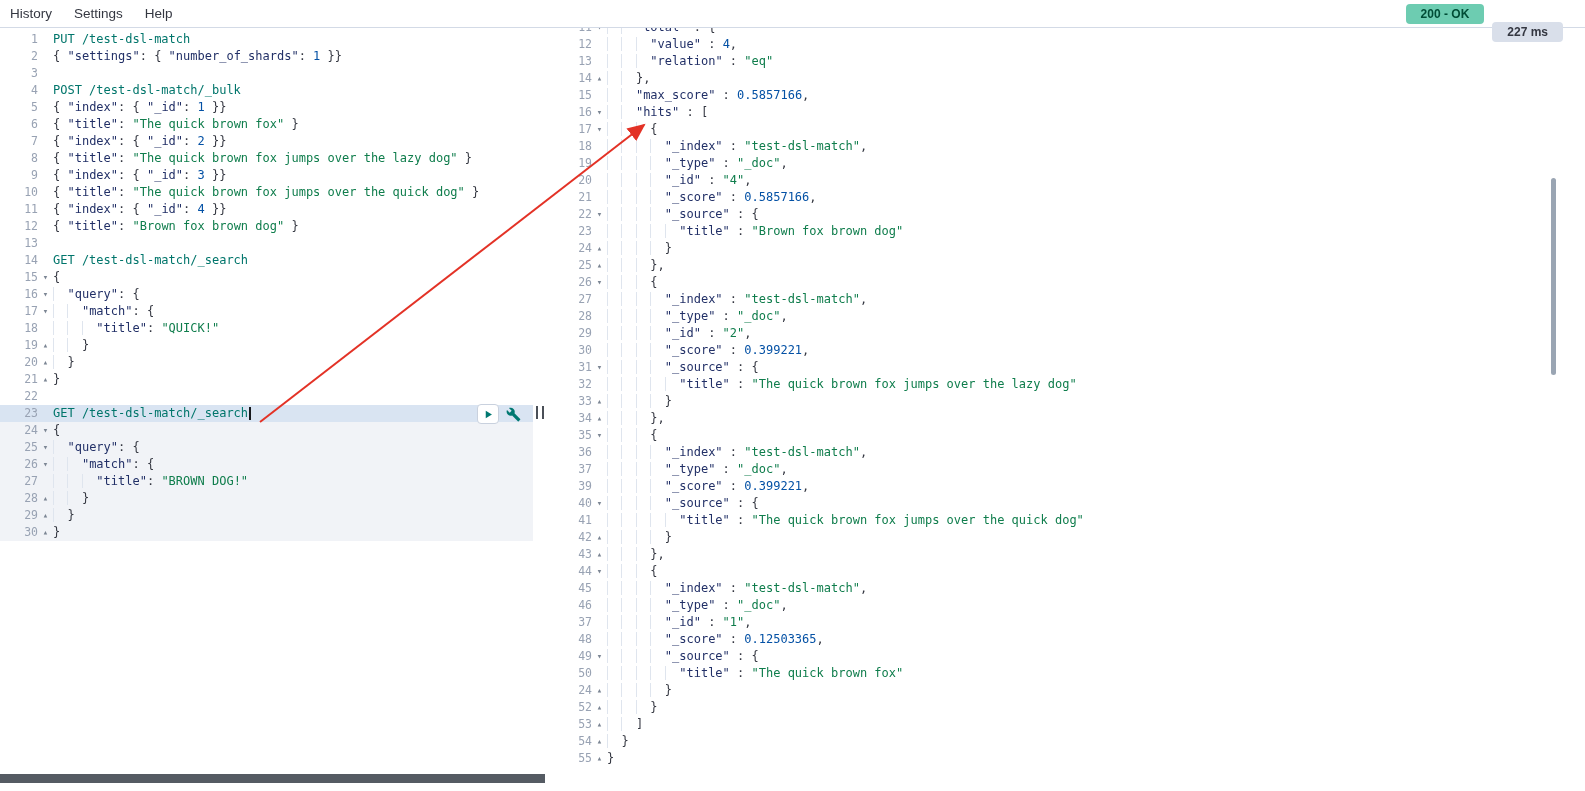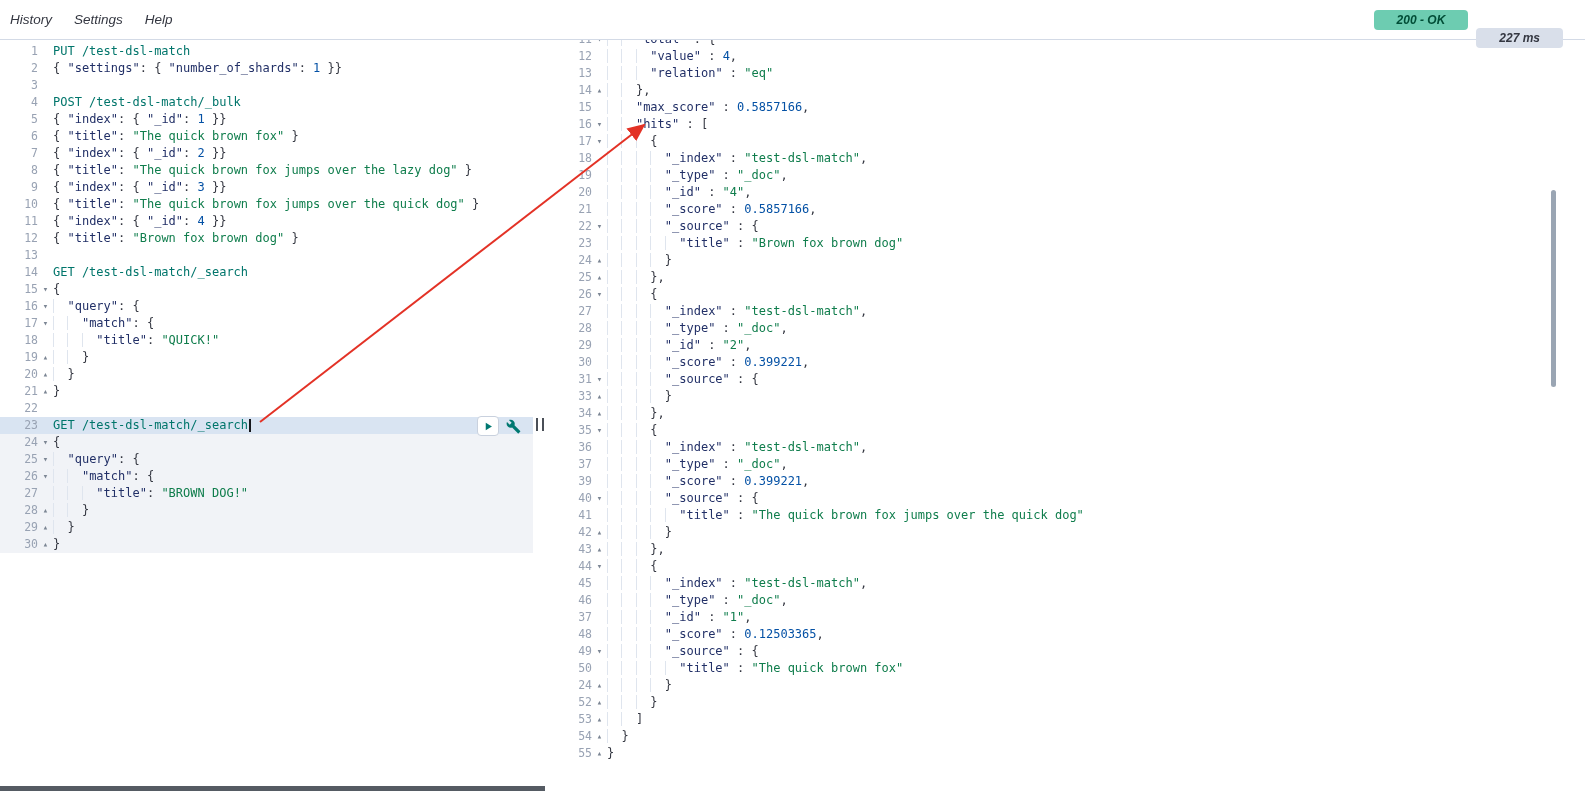--- a/index.html
+++ b/index.html
@@ -1,25 +1,25 @@
 <!DOCTYPE html>
 <html><head>
 <meta charset="utf-8">
 <style>
   * { margin:0; padding:0; box-sizing:border-box; }
   html,body { width:1585px; height:791px; overflow:hidden; background:#fff;
     font-family:"Liberation Sans", sans-serif; position:relative; }
 
   
-  .topbar { height:40px; display:flex; align-items:center; background:#fff;
-    border-bottom:1px solid #d3dae6; padding:0 22px 0 10px; position:relative; z-index:5;font-style:italic; }
+  .topbar { height:28px; display:flex; align-items:center; background:#fff;
+    border-bottom:1px solid #d3dae6; padding:0 22px 0 10px; position:relative; z-index:5; }
   .menu { display:flex; gap:22px; }
   .menu-item { font-size:13.5px; color:#343741; cursor:pointer; }
   .badges { margin-left:auto; display:flex; gap:8px; align-items:center; }
-  .badge { font-size:12px; font-weight:600; padding:3px 23px; border-radius:4px; line-height:14px; }
+  .badge { font-size:12px; font-weight:600; padding:3px 15px; border-radius:4px; line-height:14px; }
   .badge.ok { background:#6dccb1; color:#004d36; }
   .badge.time { background:#d9dfea; color:#343741;margin-top:36px; }
 
   
   .workspace { position:relative; display:flex; height:755px; overflow:hidden; background:#fff; }
   .pane { position:relative; overflow:hidden; }
   .pane.left { width:533px; }
   .divider { width:14px; position:relative; }
   .handle { position:absolute; top:378px; left:3px; width:8px; height:13px;
     border-left:2px solid #4a4f57; border-right:2px solid #4a4f57; cursor:col-resize; }
@@ -144,20 +144,21 @@
         <div class="row"><div class="gutter"><span class="num">22</span><span class="fold">▾</span></div><div class="code"><span class="t-ind">        </span><span class="t-k">"_source"</span><span class="t-p"> : {</span></div></div>
         <div class="row"><div class="gutter"><span class="num">23</span><span class="fold"></span></div><div class="code"><span class="t-ind">          </span><span class="t-k">"title"</span><span class="t-p"> : </span><span class="t-s">"Brown fox brown dog"</span></div></div>
         <div class="row"><div class="gutter"><span class="num">24</span><span class="fold">▴</span></div><div class="code"><span class="t-ind">        </span><span class="t-p">}</span></div></div>
         <div class="row"><div class="gutter"><span class="num">25</span><span class="fold">▴</span></div><div class="code"><span class="t-ind">      </span><span class="t-p">},</span></div></div>
         <div class="row"><div class="gutter"><span class="num">26</span><span class="fold">▾</span></div><div class="code"><span class="t-ind">      </span><span class="t-p">{</span></div></div>
         <div class="row"><div class="gutter"><span class="num">27</span><span class="fold"></span></div><div class="code"><span class="t-ind">        </span><span class="t-k">"_index"</span><span class="t-p"> : </span><span class="t-s">"test-dsl-match"</span><span class="t-p">,</span></div></div>
         <div class="row"><div class="gutter"><span class="num">28</span><span class="fold"></span></div><div class="code"><span class="t-ind">        </span><span class="t-k">"_type"</span><span class="t-p"> : </span><span class="t-s">"_doc"</span><span class="t-p">,</span></div></div>
         <div class="row"><div class="gutter"><span class="num">29</span><span class="fold"></span></div><div class="code"><span class="t-ind">        </span><span class="t-k">"_id"</span><span class="t-p"> : </span><span class="t-s">"2"</span><span class="t-p">,</span></div></div>
         <div class="row"><div class="gutter"><span class="num">30</span><span class="fold"></span></div><div class="code"><span class="t-ind">        </span><span class="t-k">"_score"</span><span class="t-p"> : </span><span class="t-num">0.399221</span><span class="t-p">,</span></div></div>
         <div class="row"><div class="gutter"><span class="num">31</span><span class="fold">▾</span></div><div class="code"><span class="t-ind">        </span><span class="t-k">"_source"</span><span class="t-p"> : {</span></div></div>
+        <div class="row"><div class="gutter"><span class="num">32</span><span class="fold"></span></div><div class="code"><span class="t-ind">          </span><span class="t-k">"title"</span><span class="t-p"> : </span><span class="t-s">"The quick brown fox jumps over the lazy dog"</span></div></div>
         <div class="row"><div class="gutter"><span class="num">33</span><span class="fold">▴</span></div><div class="code"><span class="t-ind">        </span><span class="t-p">}</span></div></div>
         <div class="row"><div class="gutter"><span class="num">34</span><span class="fold">▴</span></div><div class="code"><span class="t-ind">      </span><span class="t-p">},</span></div></div>
         <div class="row"><div class="gutter"><span class="num">35</span><span class="fold">▾</span></div><div class="code"><span class="t-ind">      </span><span class="t-p">{</span></div></div>
         <div class="row"><div class="gutter"><span class="num">36</span><span class="fold"></span></div><div class="code"><span class="t-ind">        </span><span class="t-k">"_index"</span><span class="t-p"> : </span><span class="t-s">"test-dsl-match"</span><span class="t-p">,</span></div></div>
         <div class="row"><div class="gutter"><span class="num">37</span><span class="fold"></span></div><div class="code"><span class="t-ind">        </span><span class="t-k">"_type"</span><span class="t-p"> : </span><span class="t-s">"_doc"</span><span class="t-p">,</span></div></div>
         <div class="row"><div class="gutter"><span class="num">39</span><span class="fold"></span></div><div class="code"><span class="t-ind">        </span><span class="t-k">"_score"</span><span class="t-p"> : </span><span class="t-num">0.399221</span><span class="t-p">,</span></div></div>
         <div class="row"><div class="gutter"><span class="num">40</span><span class="fold">▾</span></div><div class="code"><span class="t-ind">        </span><span class="t-k">"_source"</span><span class="t-p"> : {</span></div></div>
         <div class="row"><div class="gutter"><span class="num">41</span><span class="fold"></span></div><div class="code"><span class="t-ind">          </span><span class="t-k">"title"</span><span class="t-p"> : </span><span class="t-s">"The quick brown fox jumps over the quick dog"</span></div></div>
         <div class="row"><div class="gutter"><span class="num">42</span><span class="fold">▴</span></div><div class="code"><span class="t-ind">        </span><span class="t-p">}</span></div></div>
         <div class="row"><div class="gutter"><span class="num">43</span><span class="fold">▴</span></div><div class="code"><span class="t-ind">      </span><span class="t-p">},</span></div></div>

